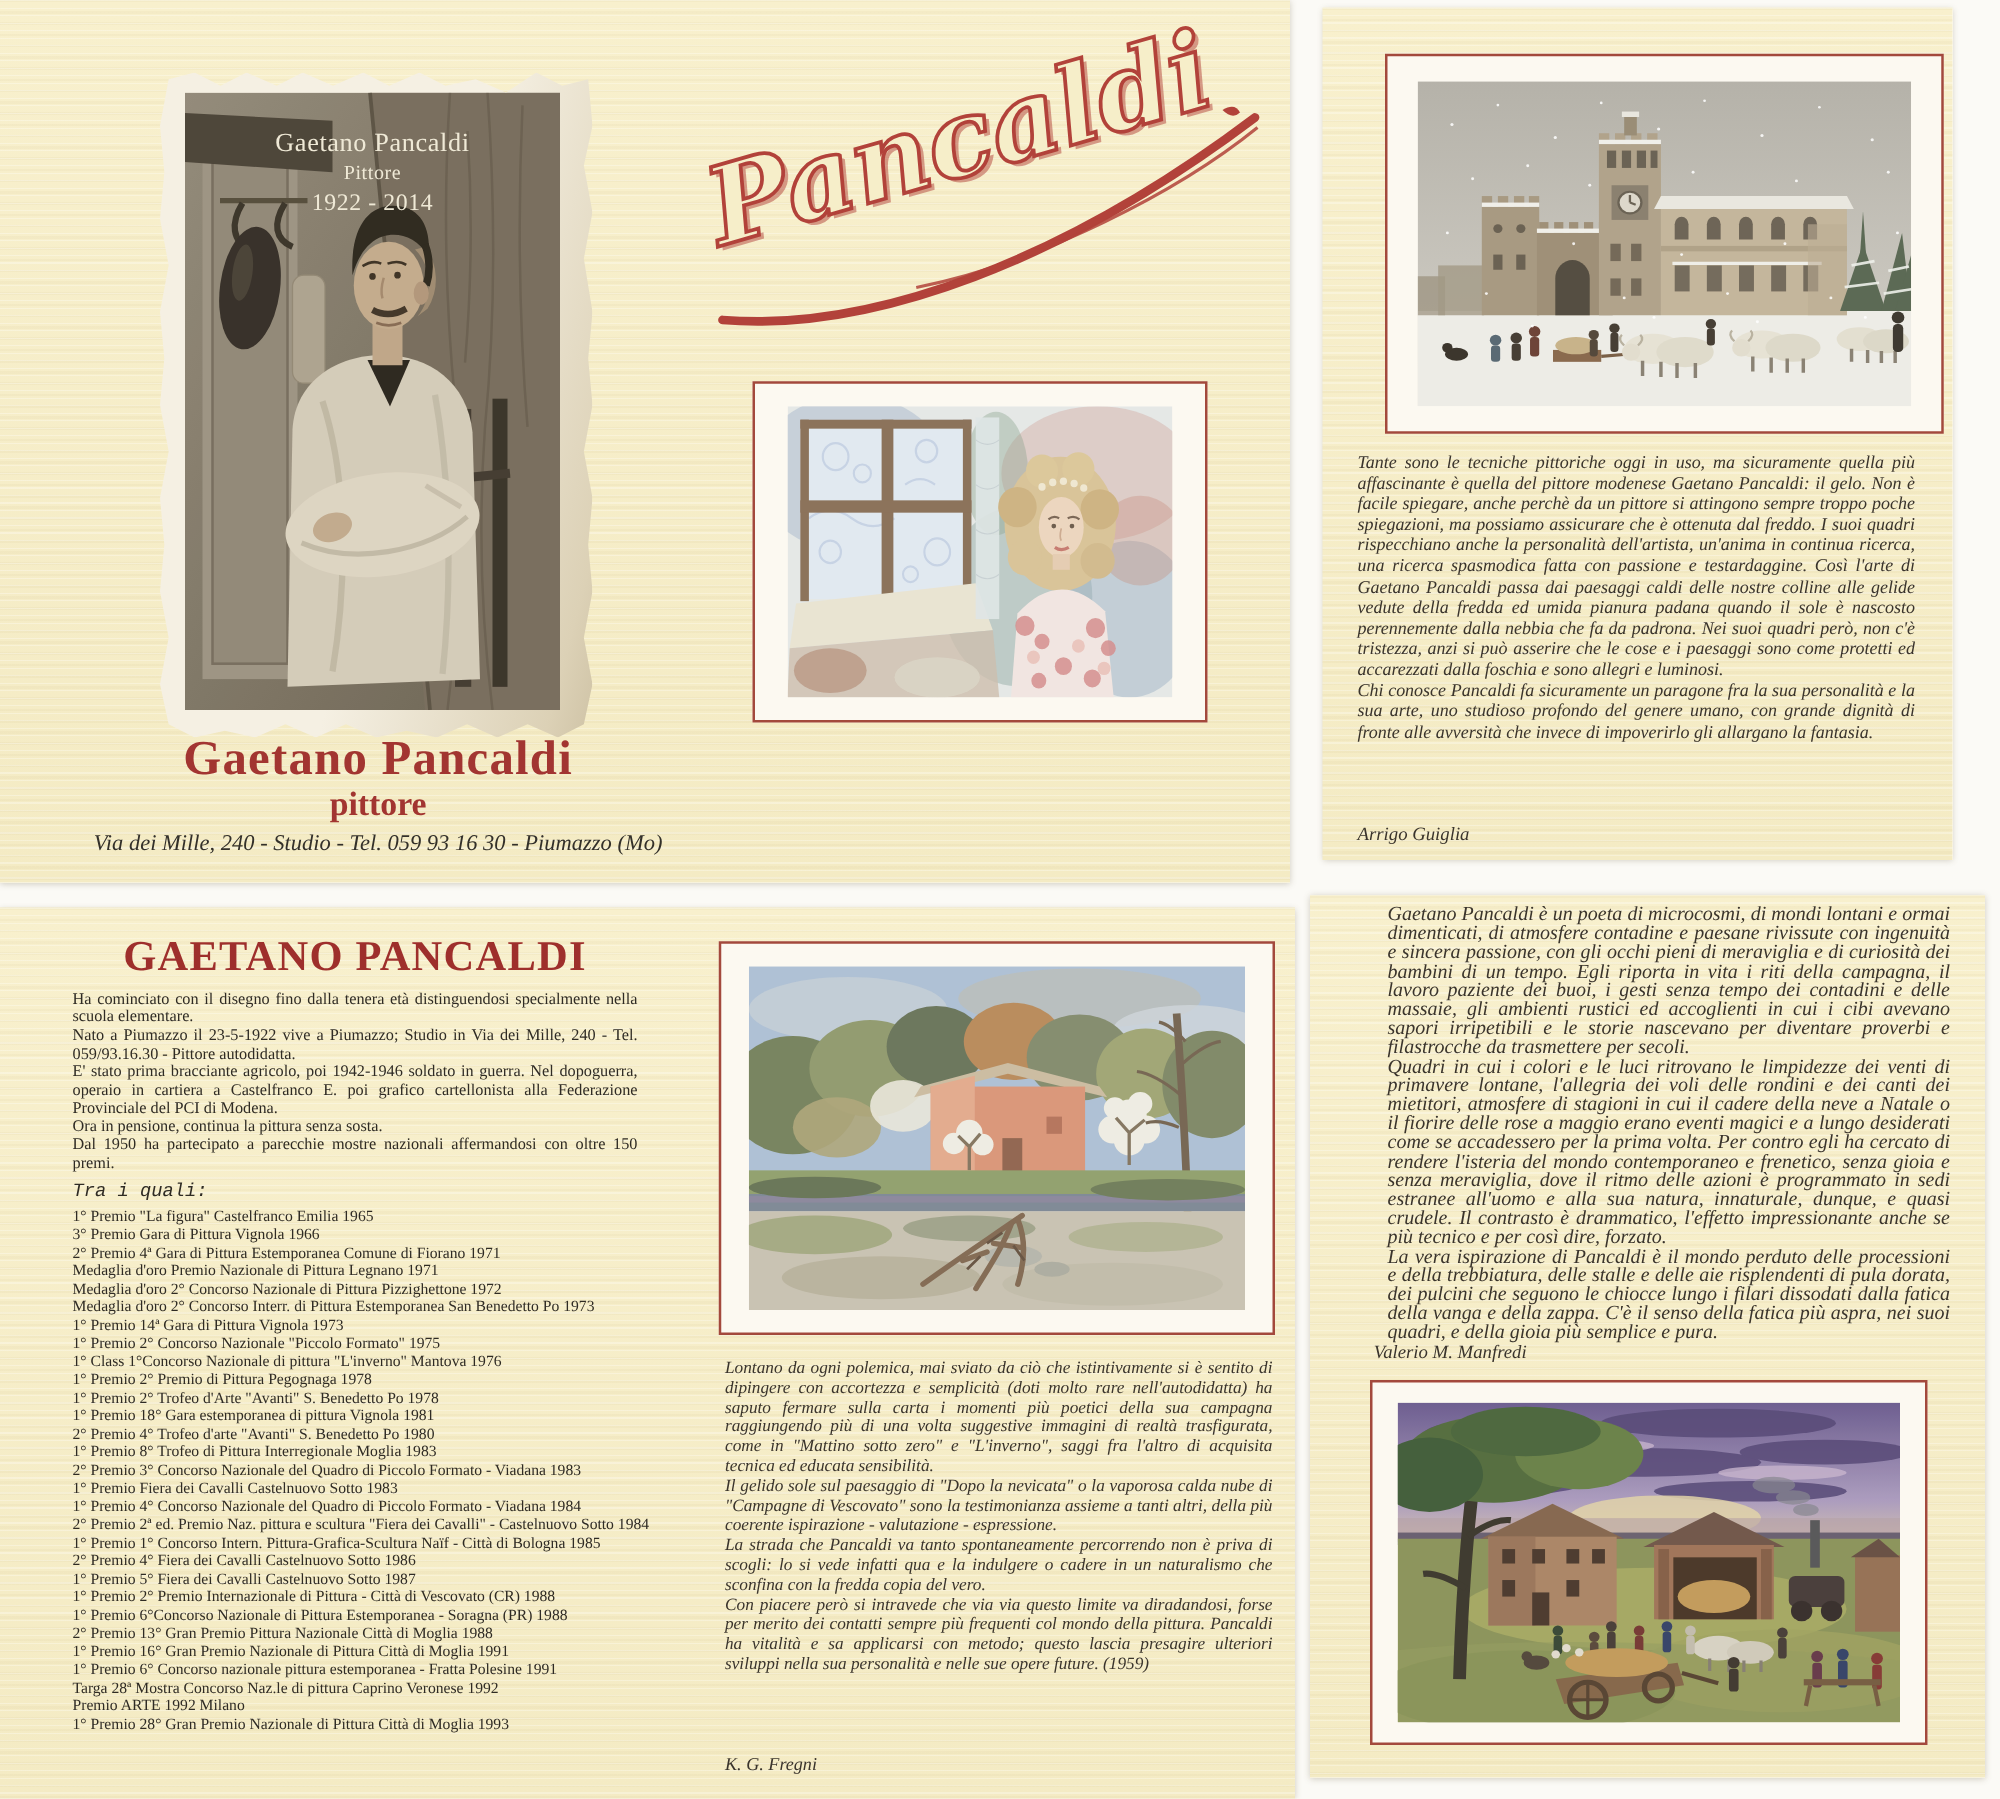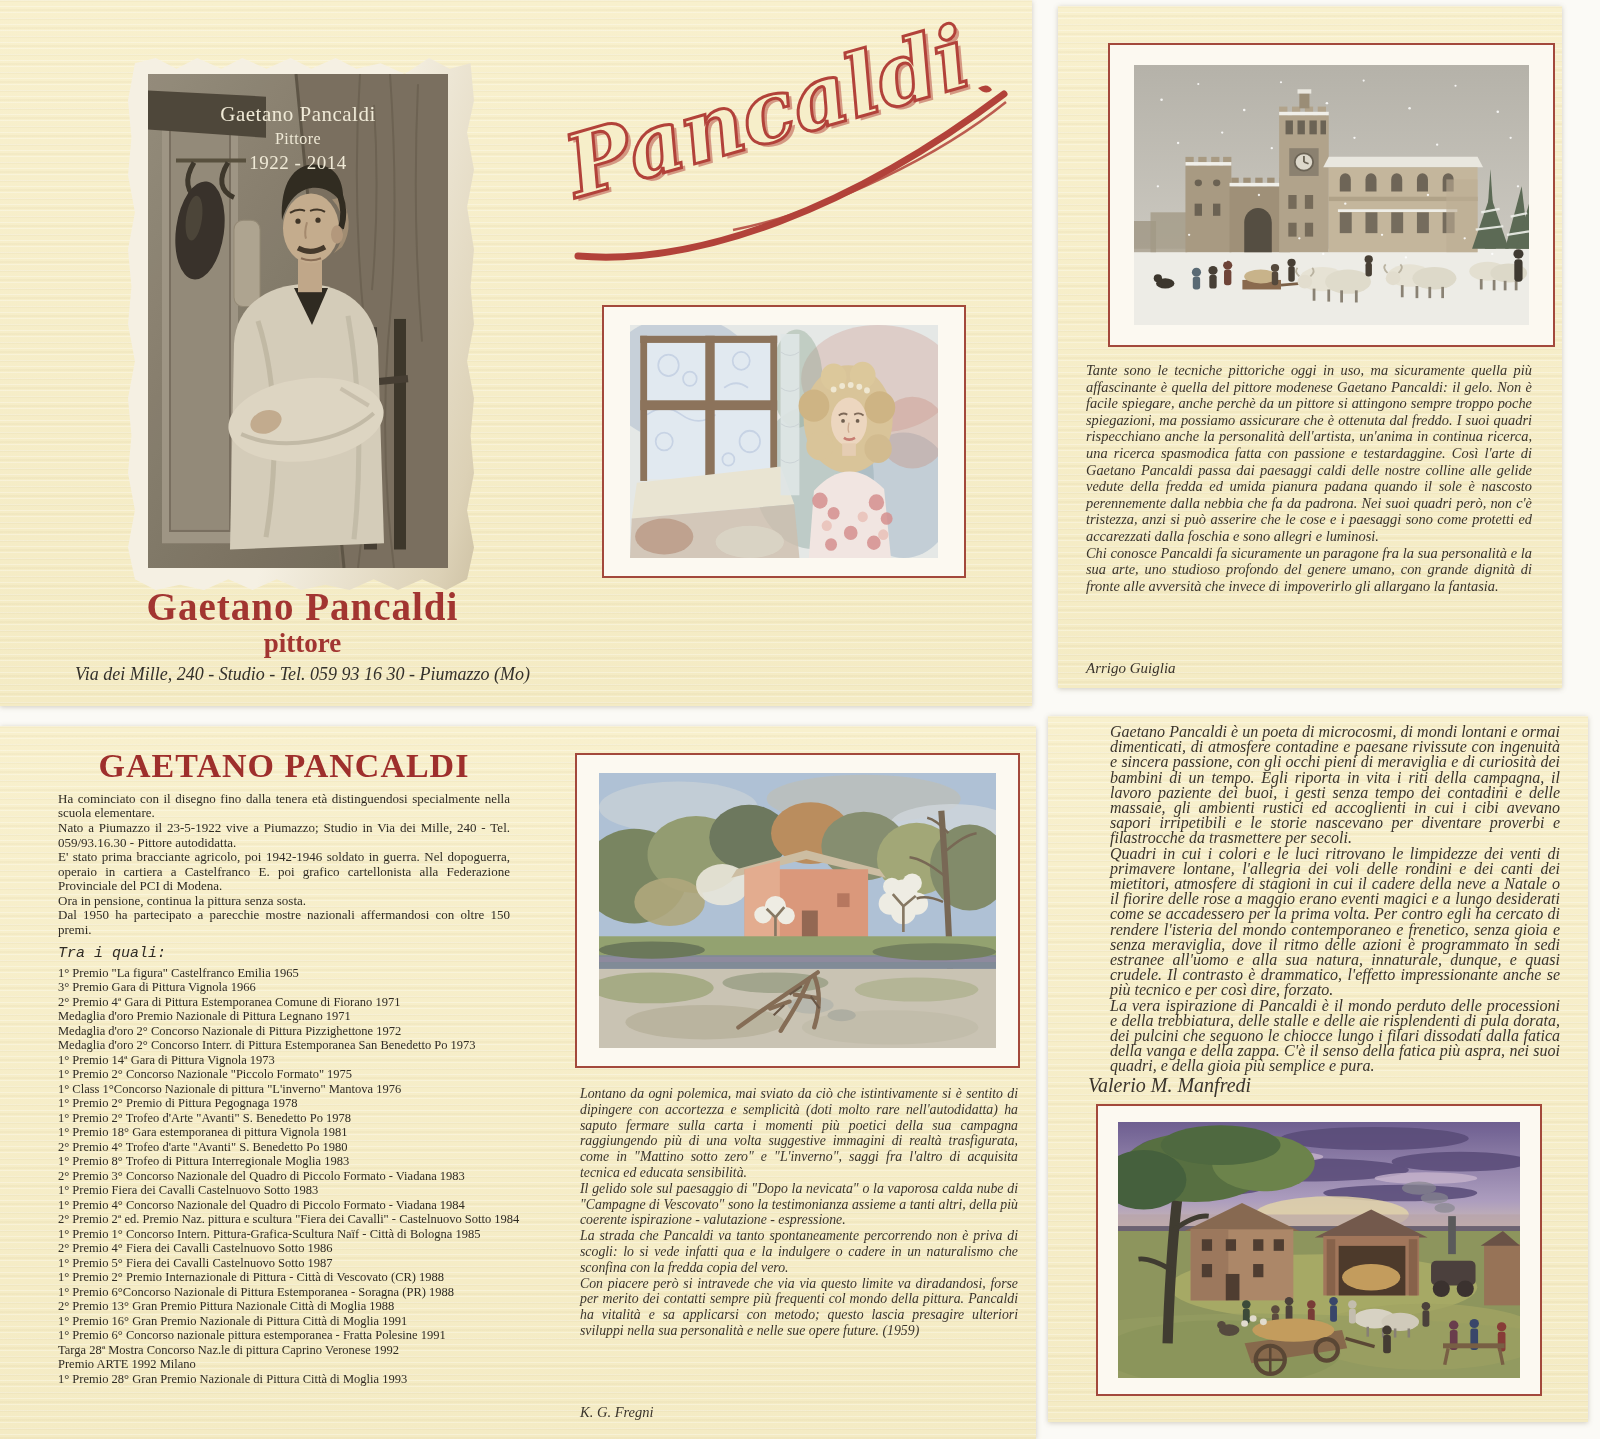--- a/index.html
+++ b/index.html
@@ -571,21 +571,21 @@
   </div>
 
   <div class="page" style="left:1048px;top:716px;width:540px;height:706px;">
 
     <div class="essay" style="left:40px;top:8px;width:450px;font-size:16px;line-height:15.2px;margin-left:22px;">
 
     <p>Gaetano Pancaldi è un poeta di microcosmi, di mondi lontani e ormai dimenticati, di atmosfere contadine e paesane rivissute con ingenuità e sincera passione, con gli occhi pieni di meraviglia e di curiosità dei bambini di un tempo. Egli riporta in vita i riti della campagna, il lavoro paziente dei buoi, i gesti senza tempo dei contadini e delle massaie, gli ambienti rustici ed accoglienti in cui i cibi avevano sapori irripetibili e le storie nascevano per diventare proverbi e filastrocche da trasmettere per secoli.</p>
         <p>Quadri in cui i colori e le luci ritrovano le limpidezze dei venti di primavere lontane, l'allegria dei voli delle rondini e dei canti dei mietitori, atmosfere di stagioni in cui il cadere della neve a Natale o il fiorire delle rose a maggio erano eventi magici e a lungo desiderati come se accadessero per la prima volta. Per contro egli ha cercato di rendere l'isteria del mondo contemporaneo e frenetico, senza gioia e senza meraviglia, dove il ritmo delle azioni è programmato in sedi estranee all'uomo e alla sua natura, innaturale, dunque, e quasi crudele. Il contrasto è drammatico, l'effetto impressionante anche se più tecnico e per così dire, forzato.</p>
         <p>La vera ispirazione di Pancaldi è il mondo perduto delle processioni e della trebbiatura, delle stalle e delle aie risplendenti di pula dorata, dei pulcini che seguono le chiocce lungo i filari dissodati dalla fatica della vanga e della zappa. C'è il senso della fatica più aspra, nei suoi quadri, e della gioia più semplice e pura.</p>
       </div>
-    <div class="sig-line" style="position:absolute;left:40px;top:352px;width:450px;font-size:20px;">Valerio M. Manfredi</div>
+    <div class="sig-line" style="position:absolute;left:51px;top:352px;width:450px;font-size:15px;">Valerio M. Manfredi</div>
 
     <div class="art-frame" style="left:48px;top:388px;width:446px;height:292px;">
       <div class="art" style="left:20px;top:16px;right:20px;bottom:16px;">
         <svg viewBox="0 0 470 310" preserveAspectRatio="none">
           <defs>
             <linearGradient id="fsky" x1="0" y1="0" x2="0" y2="1">
               <stop offset="0" stop-color="#6f5f92"></stop>
                 <stop offset=".7" stop-color="#b0a0c2"></stop>
                 <stop offset="1" stop-color="#d8c4b4"></stop>
             </linearGradient>

